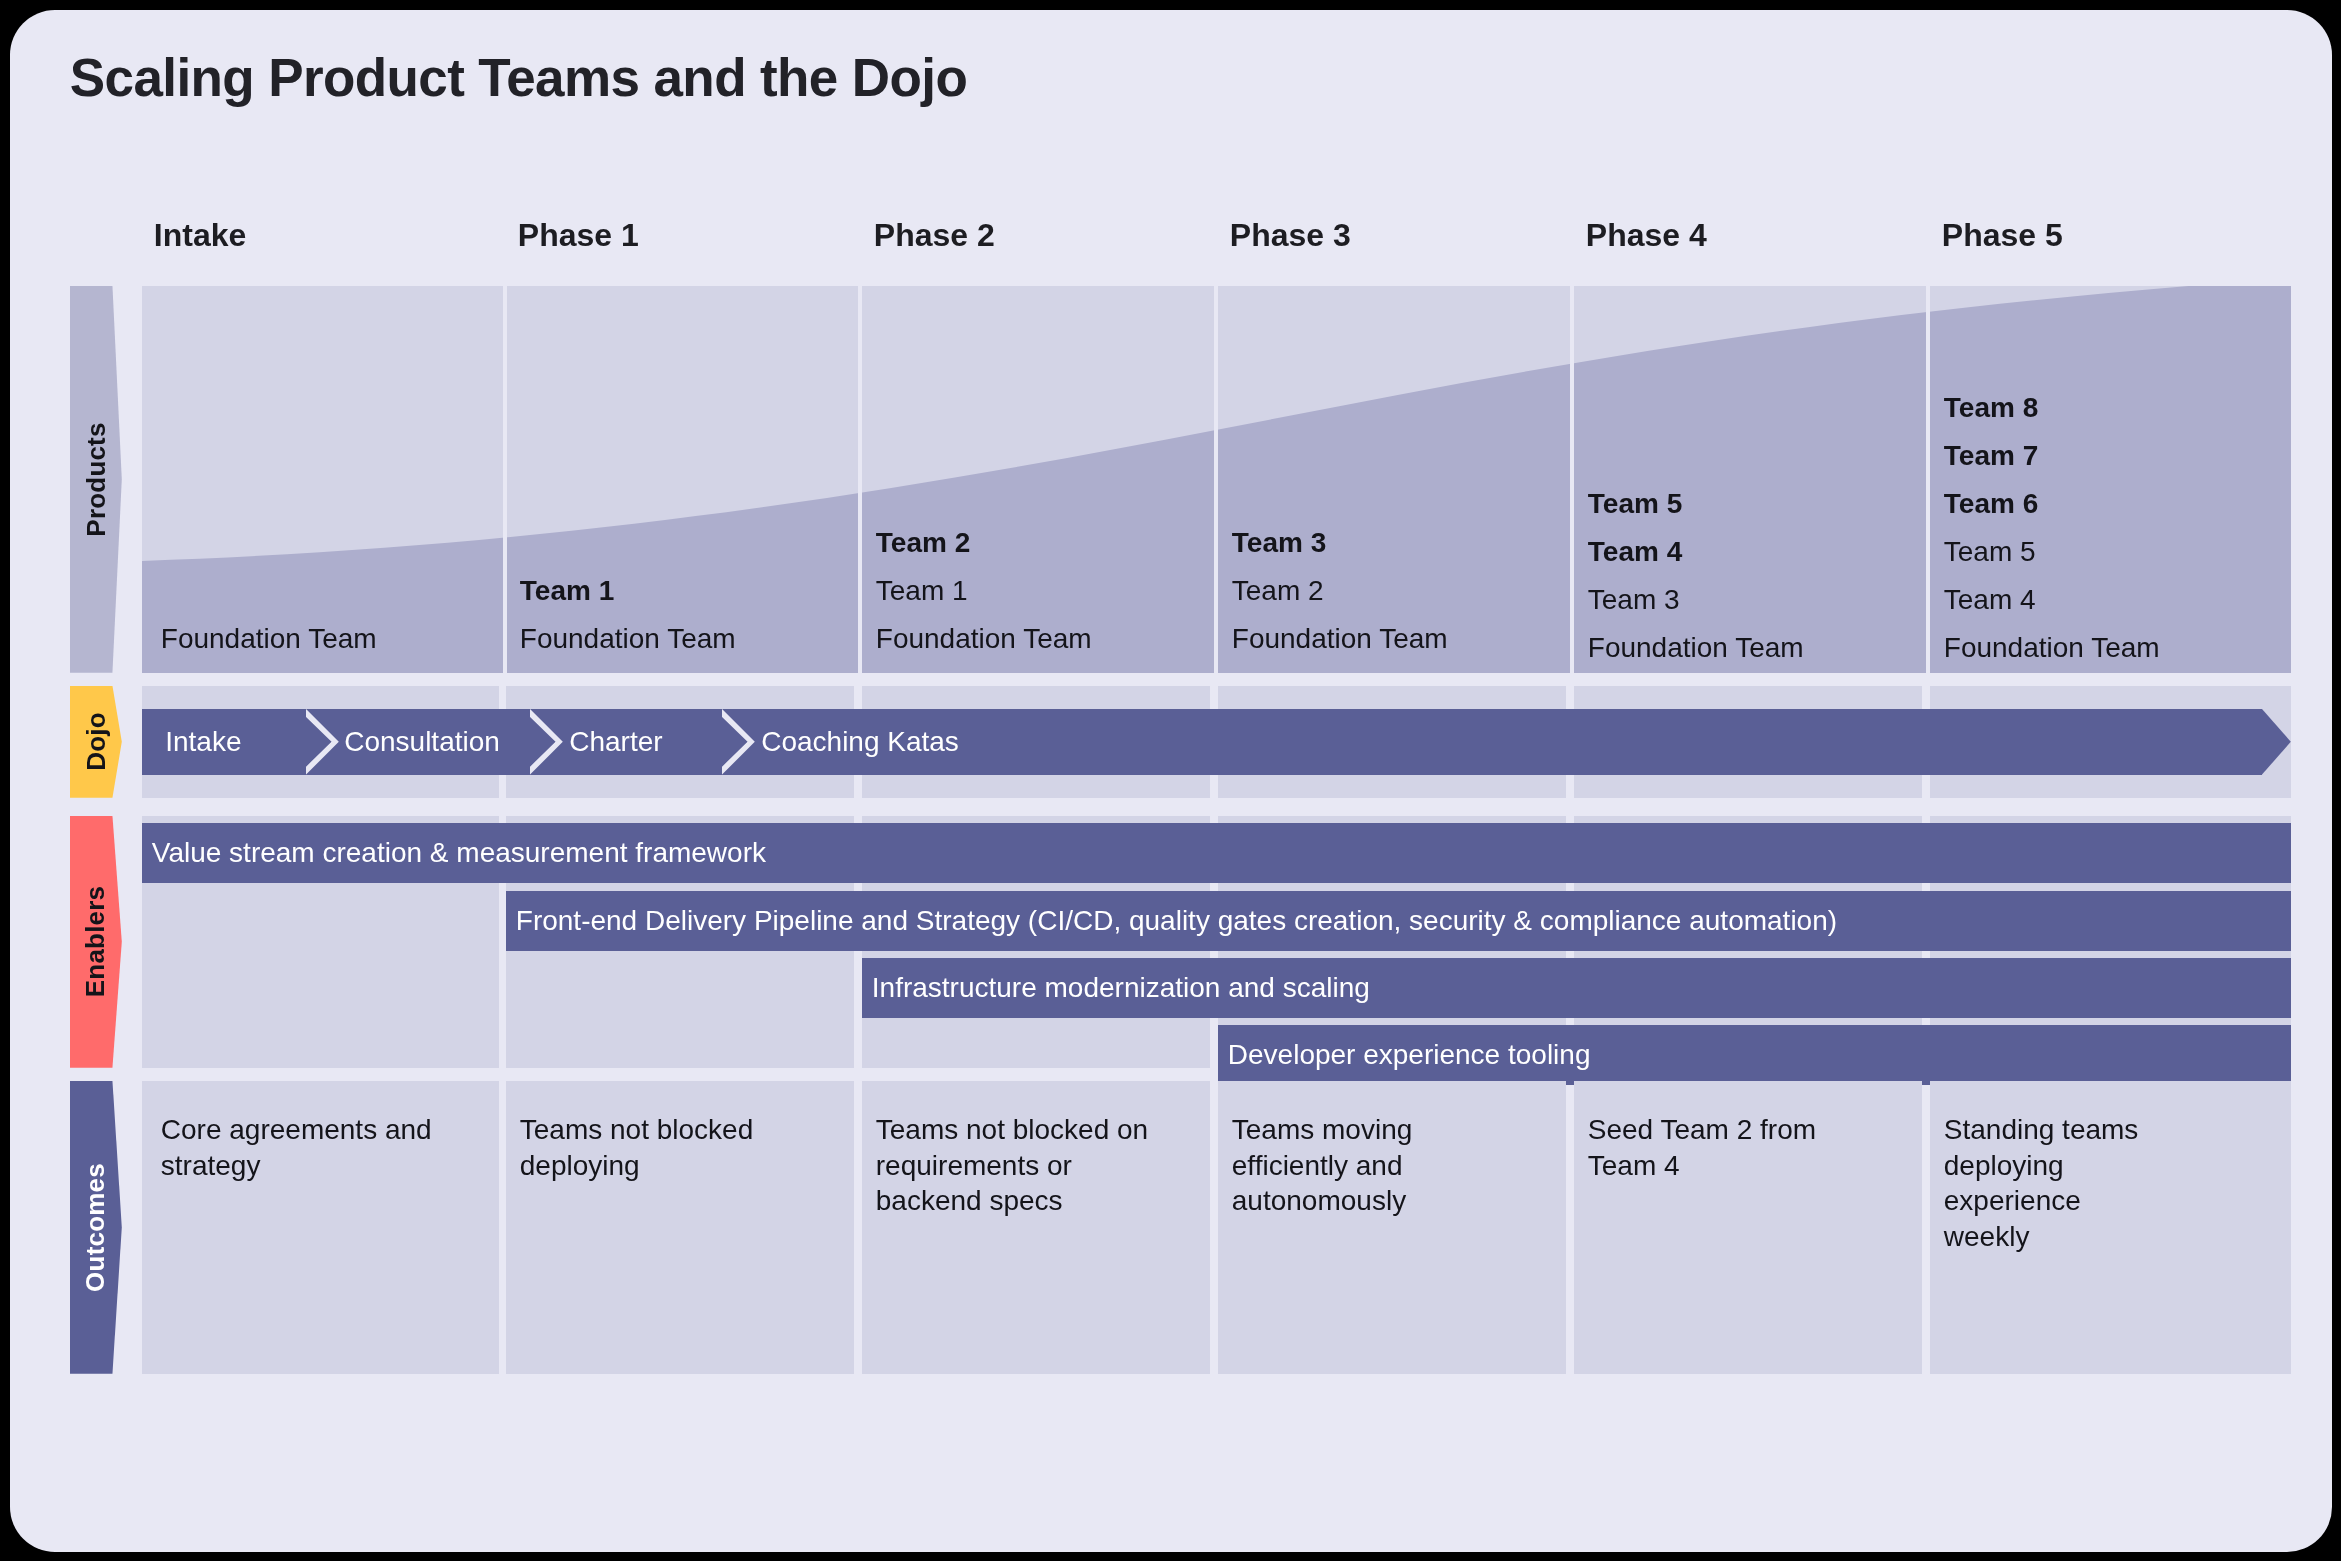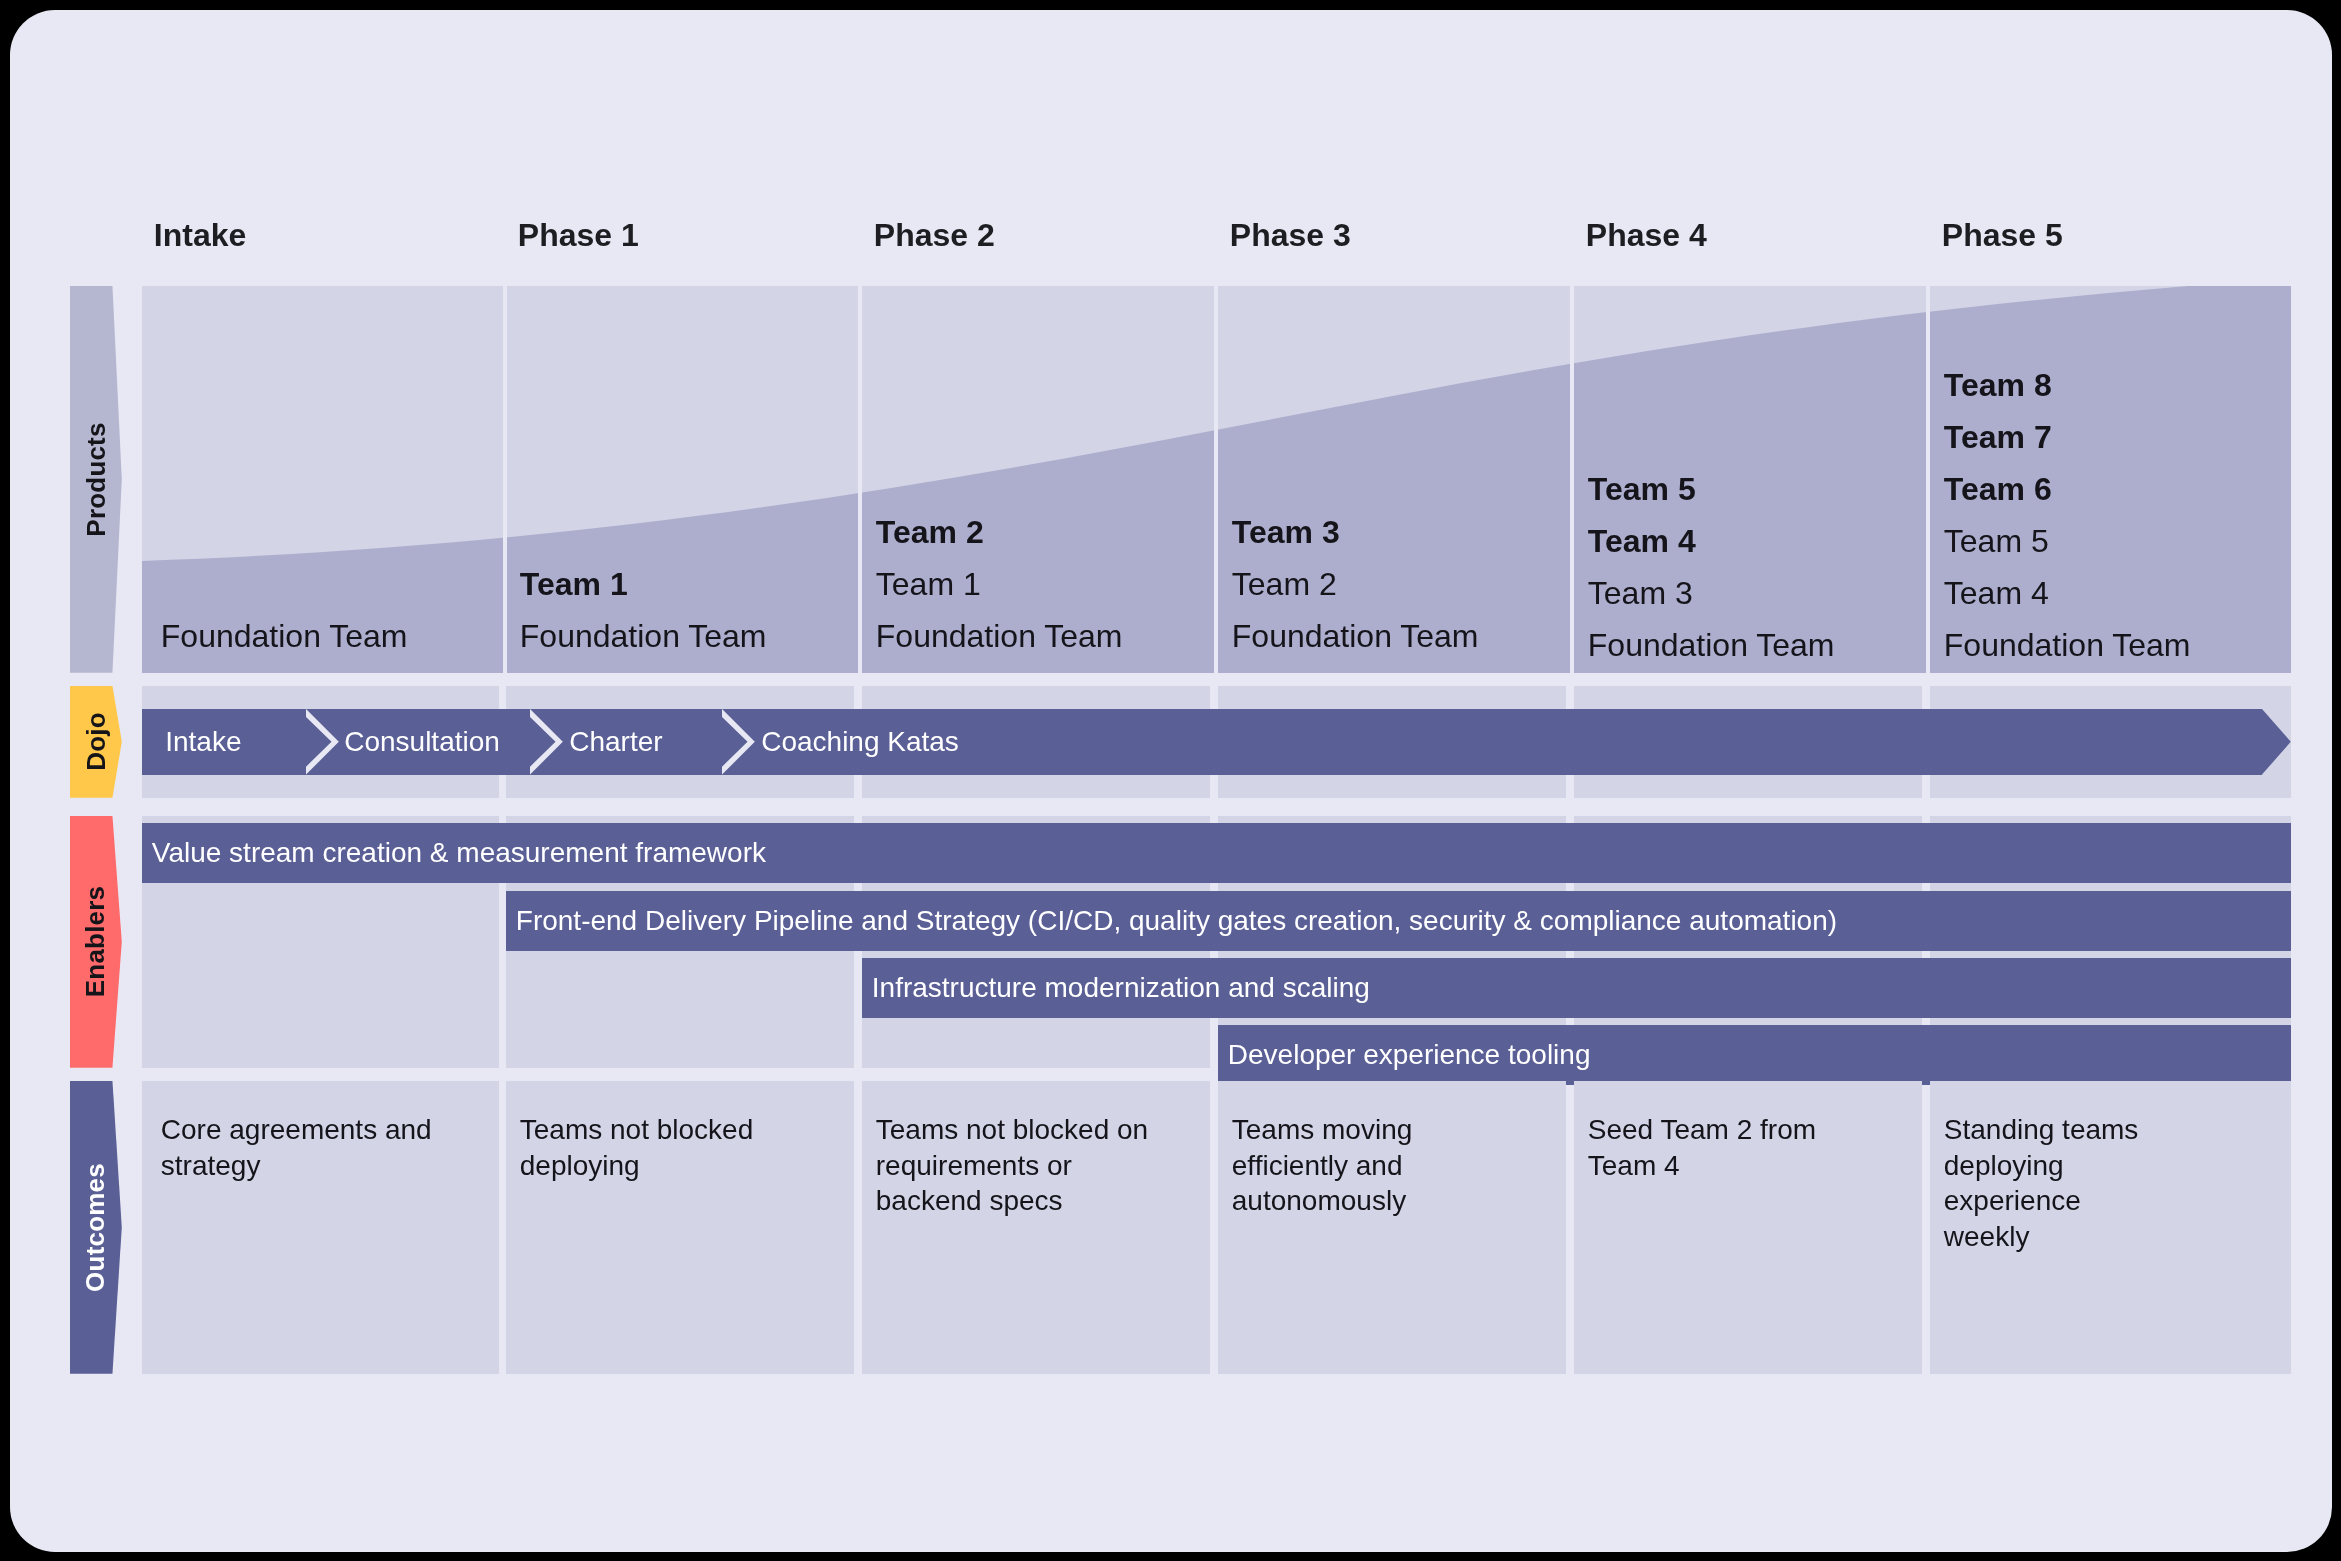--- a/index.html
+++ b/index.html
@@ -81,21 +81,21 @@
     position: absolute;
     overflow: hidden;
   }
   .products-curve {
     position: absolute;
     left: 0; top: 0;
     width: 100%; height: 100%;
   }
   .prod-col {
     position: absolute;
-    font-size: 32px;
+    font-size: 28px;
     color: #14141a;
     line-height: 1.08;
   }
   .prod-col .t { display: block; margin-bottom: 17.6px; }
   .prod-col .t.bold { font-weight: bold; }
   .prod-col .t:last-child { margin-bottom: 0; }
 
   
   .vsep {
     position: absolute;
@@ -156,20 +156,21 @@
     color: #14141a;
     line-height: 1.28;
   }
 </style>
 </head>
 <body>
 
 <div class="page">
   <div class="card">
 
+    <div class="title">Scaling Product Teams and the Dojo</div>
 
     <div class="col-header" style="left:144px">Intake</div>
     <div class="col-header" style="left:508px">Phase 1</div>
     <div class="col-header" style="left:864px">Phase 2</div>
     <div class="col-header" style="left:1220px">Phase 3</div>
     <div class="col-header" style="left:1576px">Phase 4</div>
     <div class="col-header" style="left:1932px">Phase 5</div>
 
     <div class="rowlabel" style="top:276px;height:387px;background:#B5B6D0;">
       <span style="color:#141419">Products</span>

